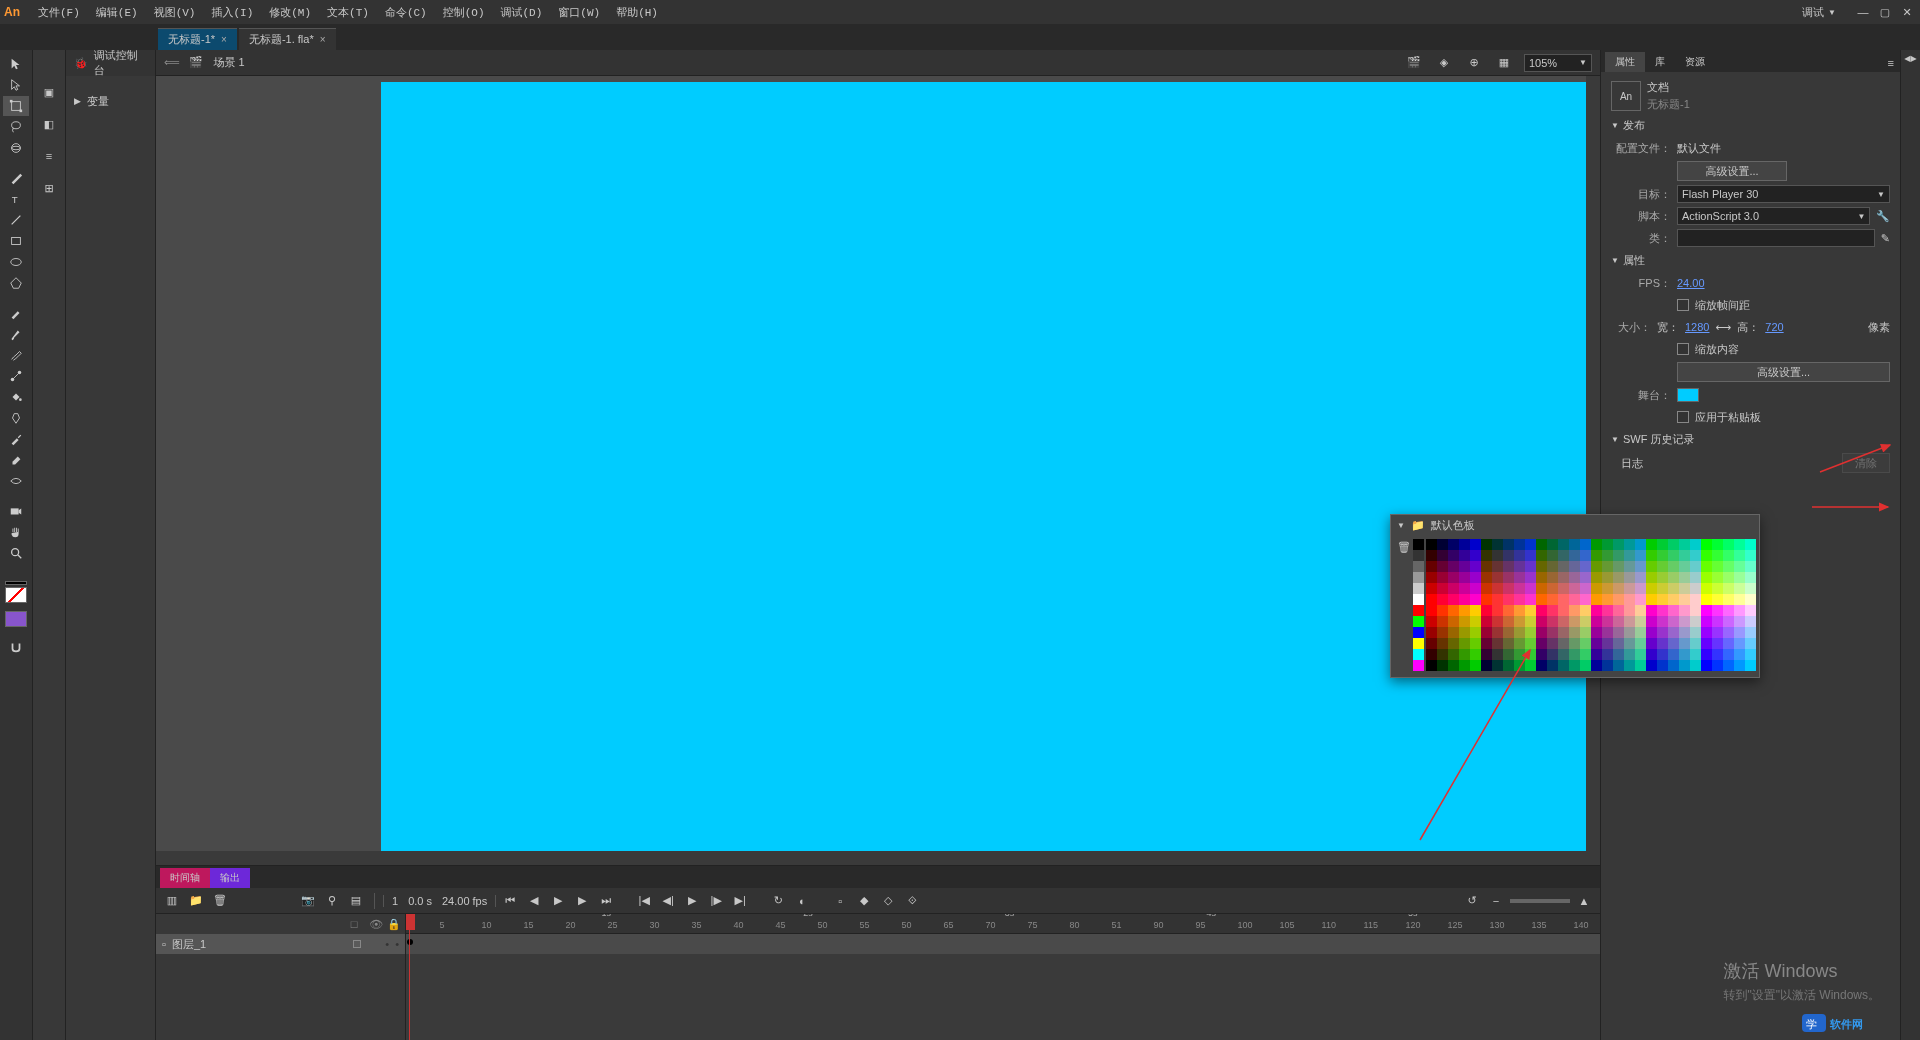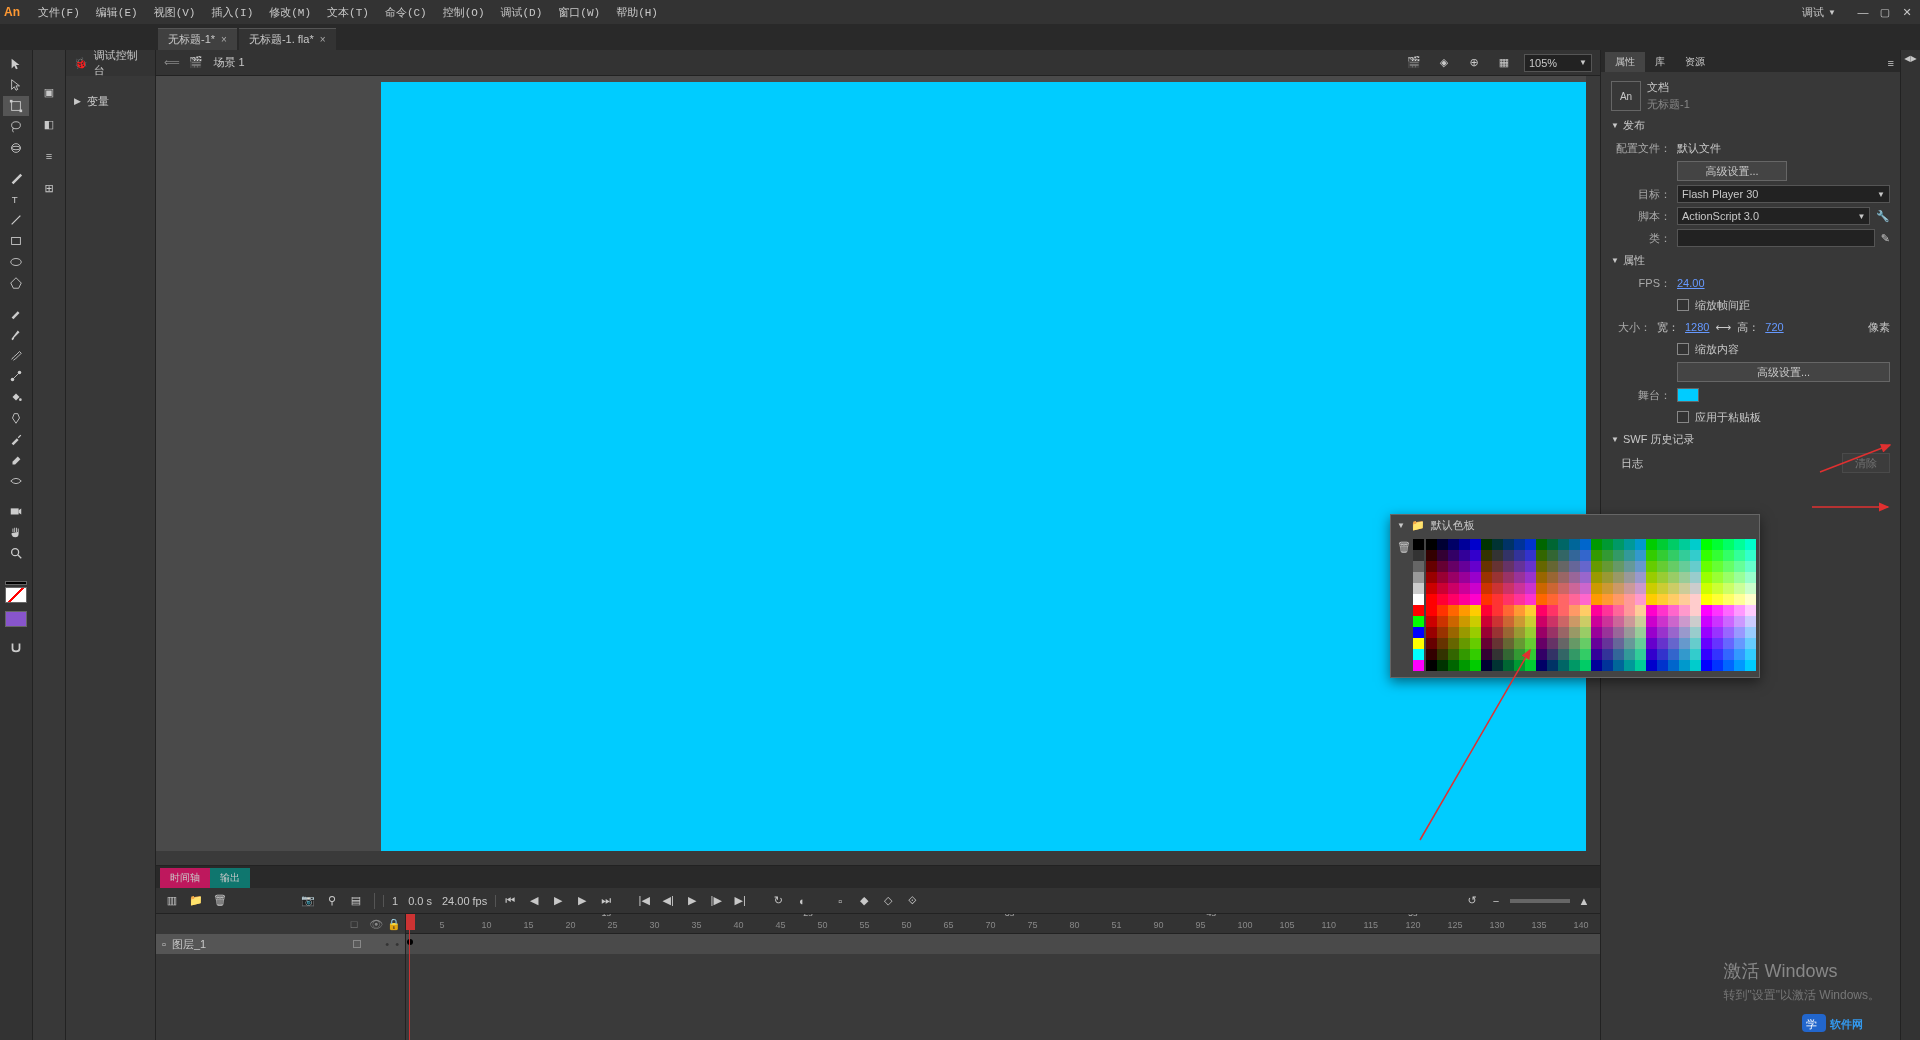--- a/index.html
+++ b/index.html
@@ -10,21 +10,21 @@
 .menubar .logo { color: #ff9933; font-weight: bold; font-size: 12px; margin-right: 10px; }
 .menubar .menu-item { padding: 0 8px; height: 24px; display: flex; align-items: center; cursor: default; font-family: Liberation Mono, monospace; }
 .menubar .spacer { flex: 1; }
 .menubar .right-item { padding: 0 8px; display: flex; align-items: center; }
 .menubar .win-controls { display: flex; gap: 4px; margin-left: 10px; }
 .menubar .win-btn { width: 18px; height: 18px; display: flex; align-items: center; justify-content: center; }
 
 
 .doc-tabs { height: 26px; background: #292929; display: flex; align-items: flex-end; padding-left: 158px; }
 .doc-tab { height: 22px; padding: 0 10px; display: flex; align-items: center; gap: 6px; background: #333; border-top: 1px solid #555; margin-right: 2px; }
-.doc-tab.active { background: #404040; }
+.doc-tab.active { background: #0c4a6e; }
 .doc-tab .close { font-size: 10px; color: #aaa; }
 
 
 .main { display: flex; height: calc(100% - 50px); }
 
 
 .left-toolbar { width: 33px; background: #333333; display: flex; flex-direction: column; align-items: center; padding-top: 4px; gap: 1px; border-right: 1px solid #222; }
 .tool { width: 26px; height: 20px; display: flex; align-items: center; justify-content: center; }
 .tool.selected { background: #555555; }
 .tool svg { width: 14px; height: 14px; }
@@ -52,21 +52,21 @@
 .stage-header .icon-btn { width: 20px; height: 20px; display:flex; align-items:center; justify-content:center;}
 
 .stage-viewport { flex: 1; background: #4a4a4a; position: relative; overflow: hidden; }
 .canvas { position: absolute; left: 225px; top: 6px; width: 1396px; height: 780px; background: #00ccff; }
 .scrollbar-v { position:absolute; right:0; top:0; width:14px; height:100%; background:#3a3a3a;}
 .scrollbar-h { position:absolute; left:0; bottom:0; height:14px; width:100%; background:#3a3a3a;}
 
 
 .timeline { height: 175px; background: #333333; border-top: 1px solid #222; display:flex; flex-direction:column;}
 .timeline-tabs { height: 22px; background:#292929; display:flex; align-items:flex-end; padding-left:4px;}
-.timeline-tab { padding: 3px 10px; background:#0f766e; font-size:10px;}
+.timeline-tab { padding: 3px 10px; background:#6d28d9; font-size:10px;}
 .timeline-tab.active { background:#be185d; }
 .timeline-toolbar { height: 26px; display:flex; align-items:center; padding: 0 6px; gap:4px; border-bottom:1px solid #222;}
 .timeline-toolbar .sep { width:1px; height:16px; background:#555; margin:0 4px;}
 .timeline-toolbar .tl-btn { width:20px; height:20px; display:flex; align-items:center; justify-content:center;}
 .timeline-toolbar .frame-info { display:flex; gap:10px; padding:0 8px; border-left:1px solid #555; border-right:1px solid #555;}
 .timeline-toolbar .spacer { flex:1; }
 .timeline-body { flex:1; display:flex; }
 .layers-col { width: 250px; background:#383838; border-right:1px solid #222;}
 .layers-header { height:20px; display:flex; align-items:center; justify-content:flex-end; padding-right:4px; gap:4px;}
 .layer-row { height:20px; display:flex; align-items:center; padding:0 6px; gap:6px; background:#5a5a5a;}

